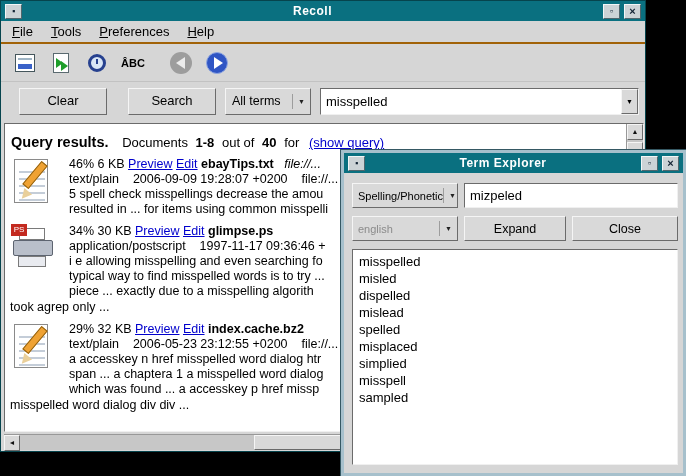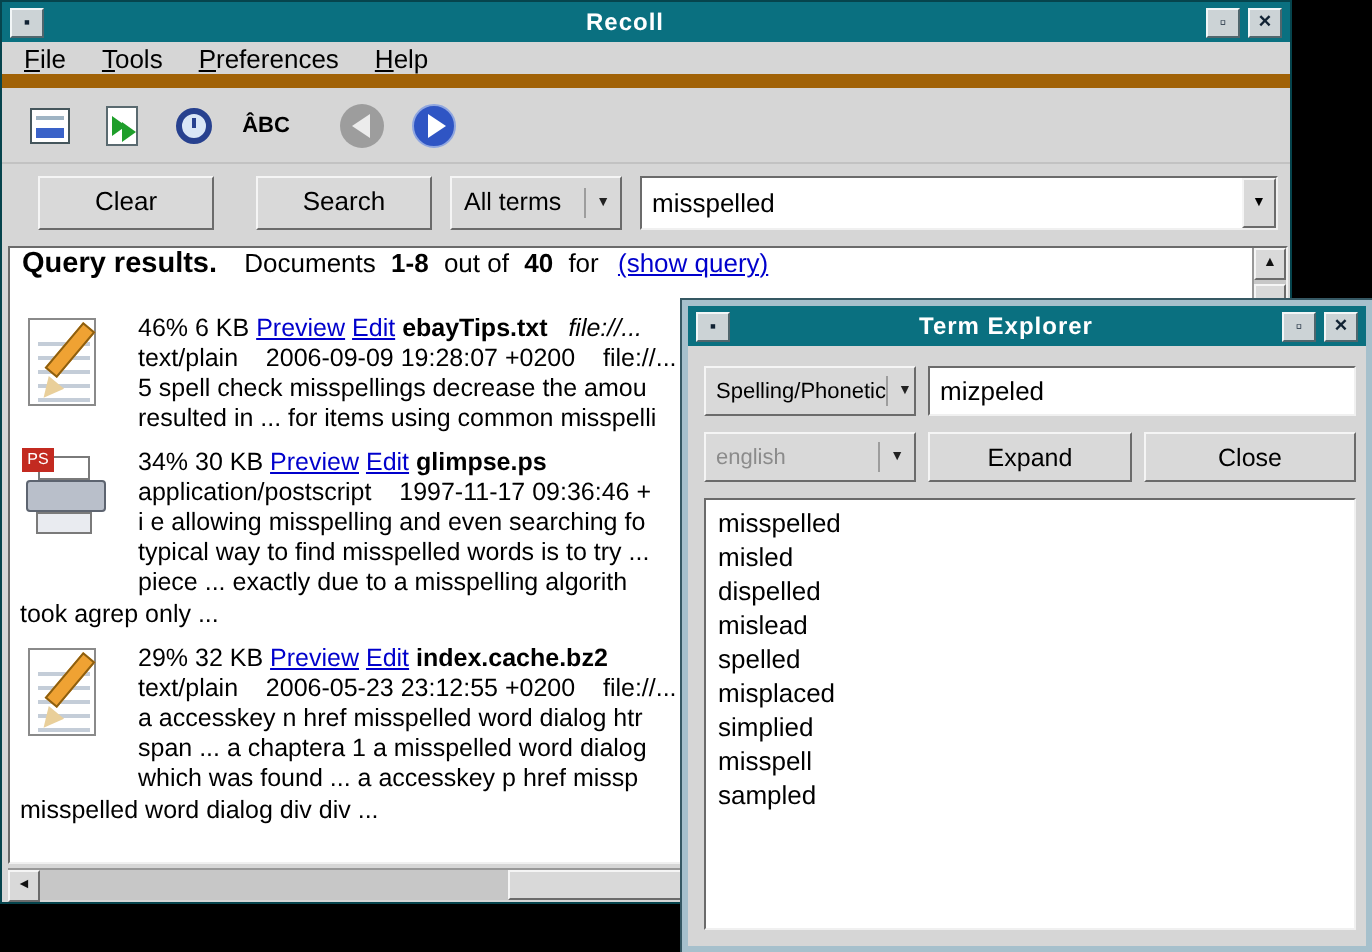--- a/index.html
+++ b/index.html
@@ -23,21 +23,21 @@
             border:1px solid; border-color:#f2f6f7 #50666d #50666d #f2f6f7;
             font-size:9px; line-height:13px; text-align:center; color:#123; cursor:default; }
   .tb-btn.close { font-size:11px; font-weight:bold; }
 
   
   .raised { background:#d9d9d9; border:1px solid; border-color:#f5f5f5 #6b6b6b #6b6b6b #f5f5f5; }
   .sunkenw { background:#fff; border:1px solid; border-color:#6b6b6b #f0f0f0 #f0f0f0 #6b6b6b; }
 
   
   .menubar { height:23px; display:flex; align-items:center; padding-left:2px;
-             border-bottom:7px solid #a16207; }
+             border-bottom:2px solid #a16207; }
   .menu-item { display:inline-block; padding:3px 9px; font-size:13px; }
   .menu-item::first-letter { text-decoration:underline; }
 
   .toolbar { height:38px; display:flex; align-items:center; gap:4px; padding-left:8px;
              border-bottom:1px solid #c2c2c2; }
   .tool-btn { width:32px; height:30px; display:flex; align-items:center; justify-content:center; }
   .tool-sep { width:8px; }
 
   .ic-clear { width:20px; height:18px; background:#fff; border:1px solid #45565c; position:relative; }
   .ic-clear::before { content:""; position:absolute; left:2px; top:3px; right:2px; height:2px; background:#9fb4c4; }
@@ -65,21 +65,21 @@
   .combo { width:86px; height:27px; display:flex; align-items:center; padding:0 3px 0 6px; font-size:12.5px; }
   .combo-arrow { margin-left:auto; font-size:7px; color:#222; padding:4px 2px 4px 5px; border-left:1px solid #9d9d9d; }
   .query-combo { flex:1; height:27px; display:flex; align-items:stretch; }
   .query-input { flex:1; border:none; outline:none; background:#fff; font-family:inherit; font-size:13px; padding:0 5px; }
   .query-arrow { width:17px; display:flex; align-items:center; justify-content:center; font-size:7px;
                  background:#d9d9d9; border:1px solid; border-color:#f5f5f5 #6b6b6b #6b6b6b #f5f5f5; }
 
   
   .results-frame { position:absolute; left:3px; top:122px; width:640px; height:309px;
                    background:#fff; border:1px solid; border-color:#6b6b6b #f0f0f0 #f0f0f0 #6b6b6b; overflow:hidden; }
-  .results-header { height:26px; padding:0 6px 0 6px; font-size:13px; white-space:nowrap; }
+  .results-header { height:26px; padding:10px 6px 0 6px; font-size:13px; white-space:nowrap; }
   .qr-title { font-weight:bold; font-size:14.5px; margin-right:10px; }
   .qr-word { margin-right:4px; }
   .qr-b { font-weight:bold; margin-right:4px; }
   .qr-link { color:#0000cc; text-decoration:underline; margin-left:2px; }
 
   .results-list { position:absolute; left:0; top:26px; right:17px; bottom:0; overflow:hidden; }
   .result-row { display:flex; gap:12px; margin:7px 0 1px 6px; }
   .ricon { flex:0 0 46px; height:50px; position:relative; }
   .rtext { flex:1; overflow:hidden; }
   .rline { font-size:12.5px; line-height:15px; height:15px; white-space:pre; overflow:hidden; }

